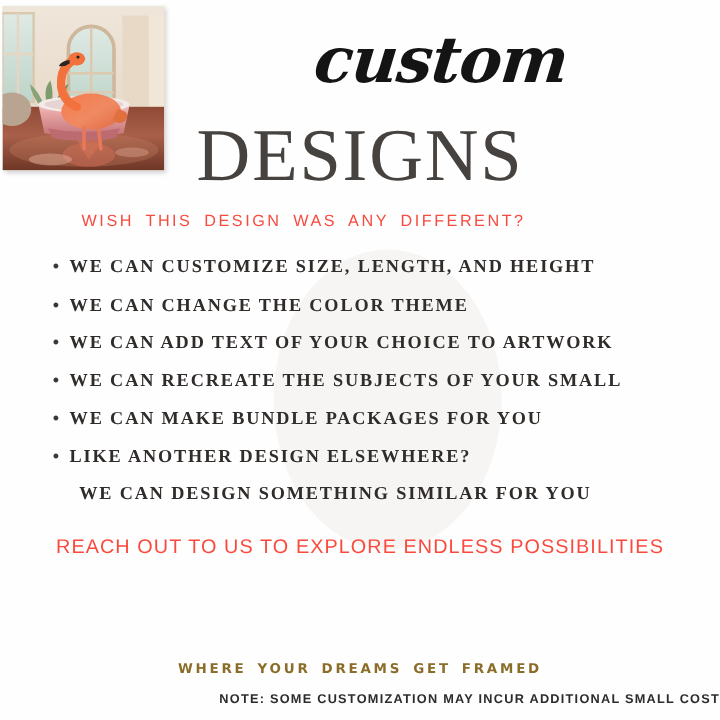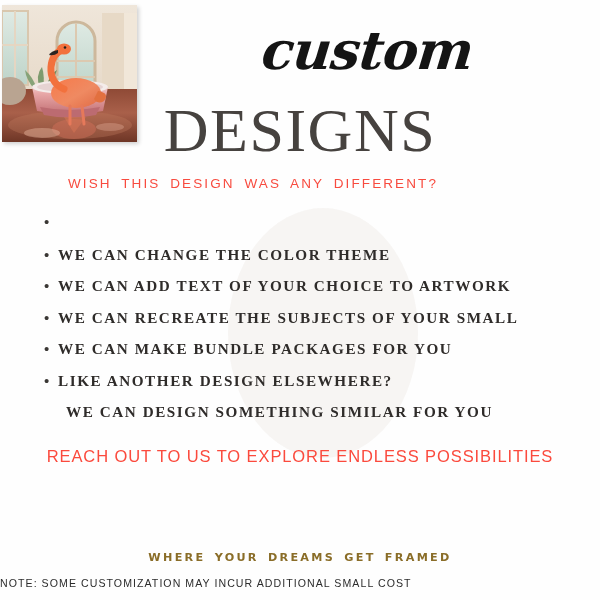--- a/index.html
+++ b/index.html
@@ -176,23 +176,23 @@
     letter-spacing: 2.3px;
     word-spacing: 3px;
     color: #8a6d28;
     z-index: 4;
   }
   .note {
     position: absolute;
     left: 0;
     top: 577px;
     width: 600px;
-    text-align: left;
+    text-align: right;
     font-family: "Liberation Sans", sans-serif;
-    font-weight: 400;
+    font-weight: 700;
     font-size: 10.6px;
     letter-spacing: 1.05px;
     color: #2c2c2c;
     z-index: 4;
   }
 </style>
 </head>
 <body>
 
 <div id="poster">
@@ -279,20 +279,21 @@
 
   <div class="script-title">custom</div>
 
   <div class="serif-title">DESIGNS</div>
 
   <div class="red-sub">WISH THIS DESIGN WAS ANY DIFFERENT?</div>
 
   <ul class="bullets">
     <li class="bullet-row">
       <span class="bullet-dot">•</span>
+      <span class="bullet-text">WE CAN CUSTOMIZE SIZE, LENGTH, AND HEIGHT</span>
     </li>
     <li class="bullet-row">
       <span class="bullet-dot">•</span>
       <span class="bullet-text">WE CAN CHANGE THE COLOR THEME</span>
     </li>
     <li class="bullet-row">
       <span class="bullet-dot">•</span>
       <span class="bullet-text">WE CAN ADD TEXT OF YOUR CHOICE TO ARTWORK</span>
     </li>
     <li class="bullet-row">

